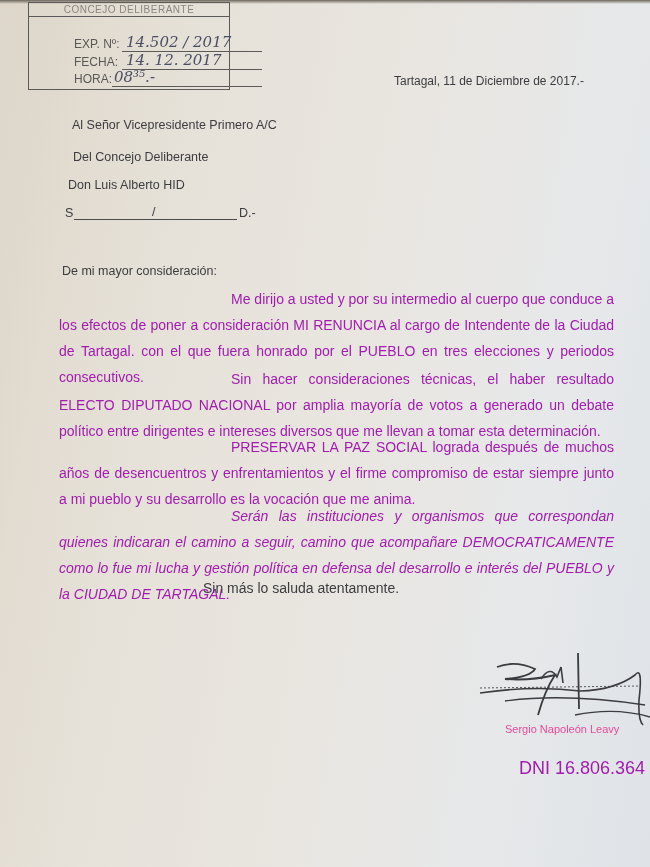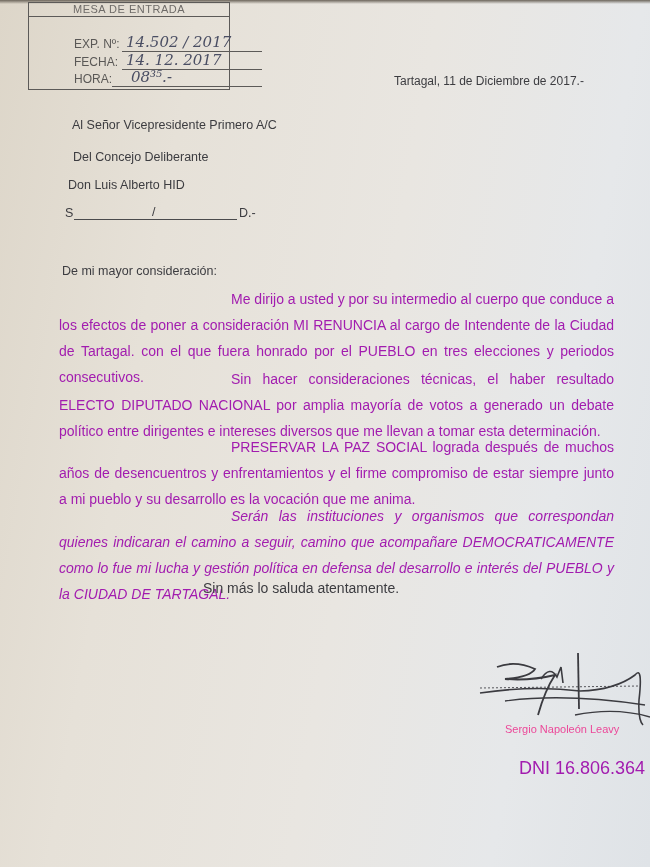--- a/index.html
+++ b/index.html
@@ -50,34 +50,34 @@
     }
     .para .indent { display: inline-block; width: 172px; }
     .sig-svg { position: absolute; left: 475px; top: 645px; }
   </style>
 </head>
 <body>
 
 <div class="topshadow"></div>
 
 <div class="stamp">
-  <div class="row-sub">MESA DE ENTRADA</div>
+  <div class="row-title">CONCEJO DELIBERANTE</div>
   <div class="field" style="top:34px;">
     <span>EXP. Nº:</span>
     <span class="val">14.502 / 2017</span>
     <span class="line"></span>
   </div>
   <div class="field" style="top:52px;">
     <span>FECHA:</span>
     <span class="val">14. 12. 2017</span>
     <span class="line"></span>
   </div>
   <div class="field" style="top:69px;">
     <span>HORA:</span>
-    <span class="val" style="left:57px;">08³⁵.-</span>
+    <span class="val" style="left:40px;">08³⁵.-</span>
     <span class="line" style="left:38px;width:150px;"></span>
   </div>
 </div>
 
 <div class="txt" style="left:394px; top:74px; font-size:12px;">Tartagal, 11 de Diciembre de 2017.-</div>
 
 <div class="txt" style="left:72px; top:118px;">Al Señor Vicepresidente Primero A/C</div>
 <div class="txt" style="left:73px; top:150px;">Del Concejo Deliberante</div>
 <div class="txt" style="left:68px; top:178px;">Don Luis Alberto HID</div>
 

